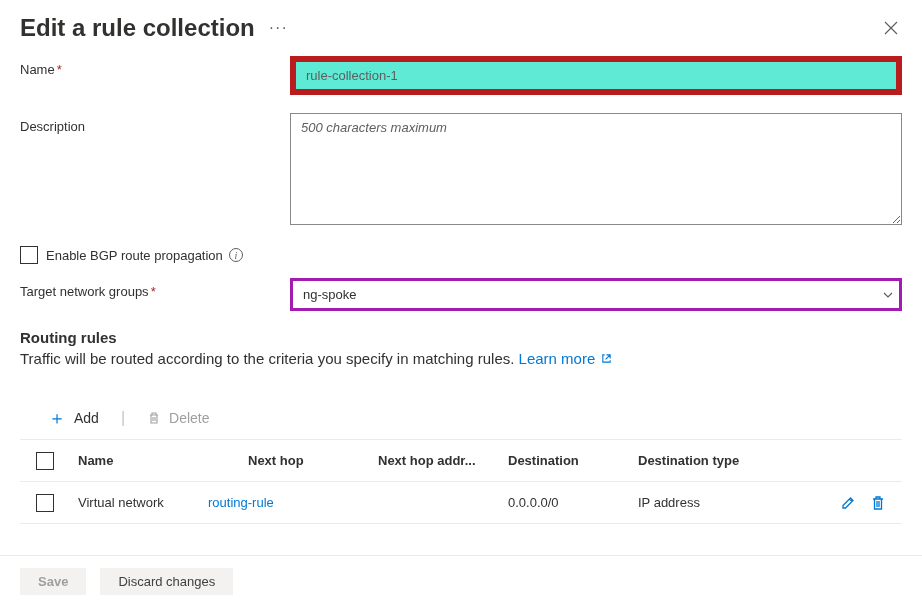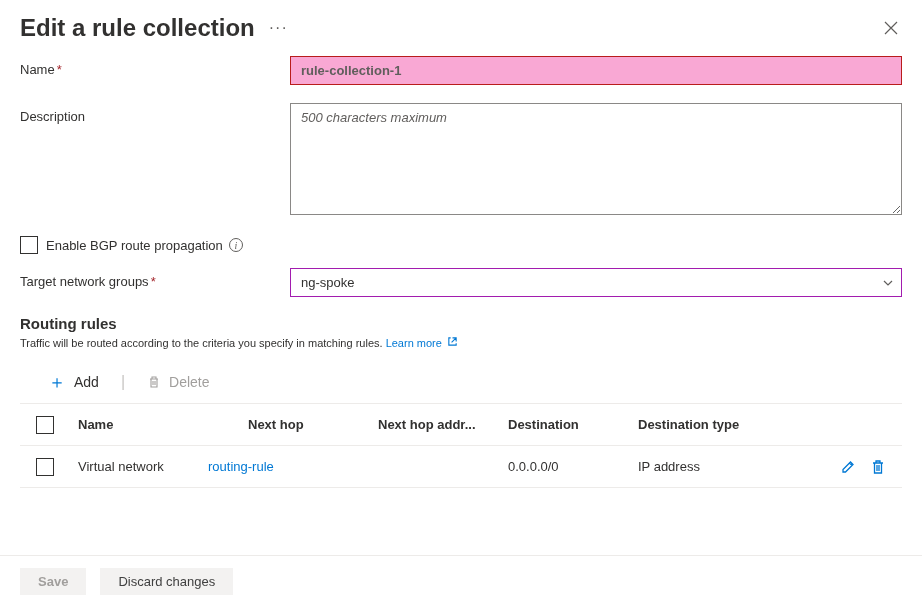--- a/index.html
+++ b/index.html
@@ -55,24 +55,23 @@
   }
   .text-input {
     width: 100%;
     padding: 6px 10px;
     font-size: 13px;
     border: 1px solid #8a8886;
     background: #fff;
     font-family: inherit;
   }
   .text-input.disabled {
-    background: #f9a8d4;
-    border: 1px solid #b91c1c;
+    background: #5eead4;
+    border: 6px solid #b91c1c;
     color: #605e5c;
-    font-weight: bold;
   }
   textarea.text-input {
     height: 112px;
     resize: both;
     font-style: normal;
   }
   textarea.text-input::placeholder {
     font-style: italic;
     color: #605e5c;
   }
@@ -93,38 +92,38 @@
     font-style: italic;
     font-family: Georgia, serif;
   }
   .select-wrap {
     position: relative;
   }
   .select-input {
     width: 100%;
     padding: 6px 28px 6px 10px;
     font-size: 13px;
-    border: 1px solid #a21caf;
+    border: 3px solid #a21caf;
     background: #fff;
     cursor: pointer;
   }
   .select-chevron {
     position: absolute; right: 8px; top: 50%; transform: translateY(-50%);
     pointer-events: none;
   }
 
   .section-title {
     font-size: 15px;
     font-weight: 600;
     margin: 18px 0 4px 0;
   }
   .section-desc {
-    font-size: 11px;
+    font-size: 15px;
     color: #323130;
-    margin-bottom: 14px;
+    margin-bottom: 32px;
   }
   .link { color: #0078d4; text-decoration: none; cursor: pointer; }
   .ext-icon { margin-left: 2px; }
 
   .toolbar {
     display: flex;
     align-items: center;
     padding: 6px 0 8px 22px;
     gap: 10px;
   }

